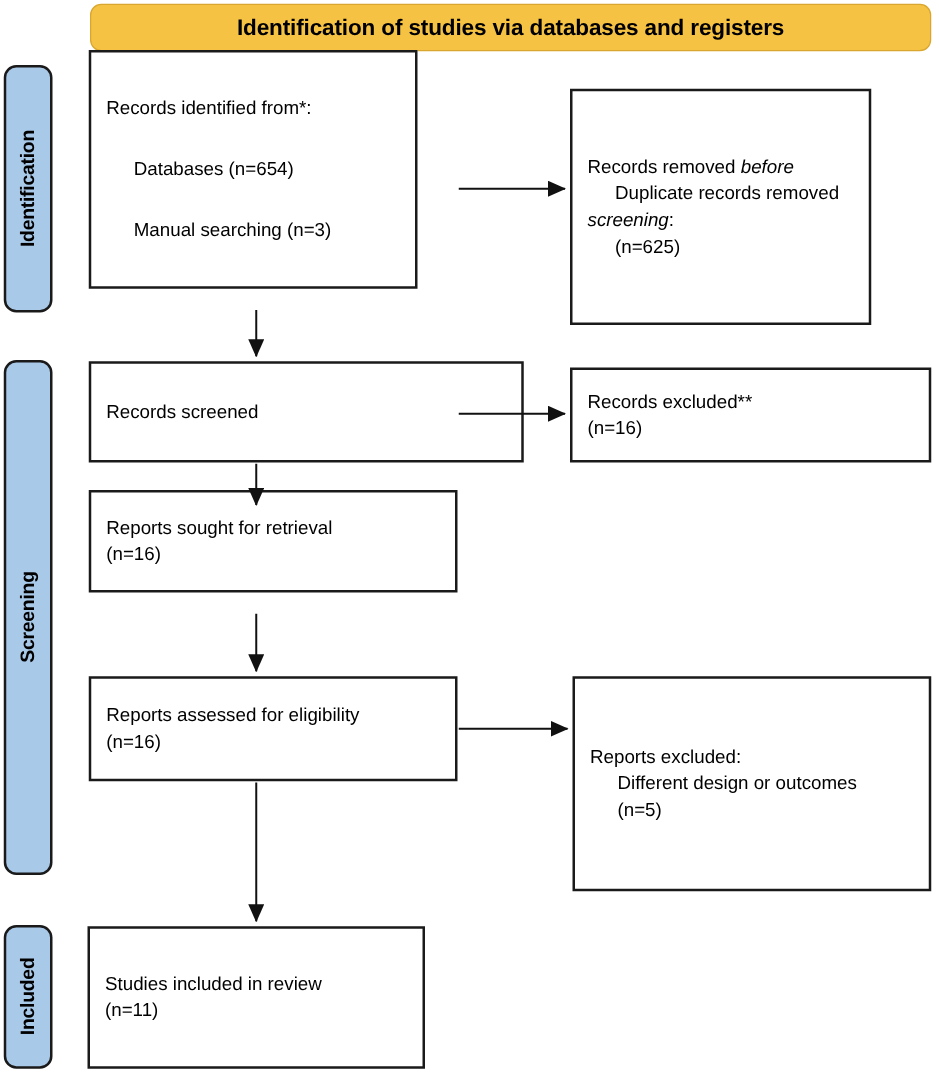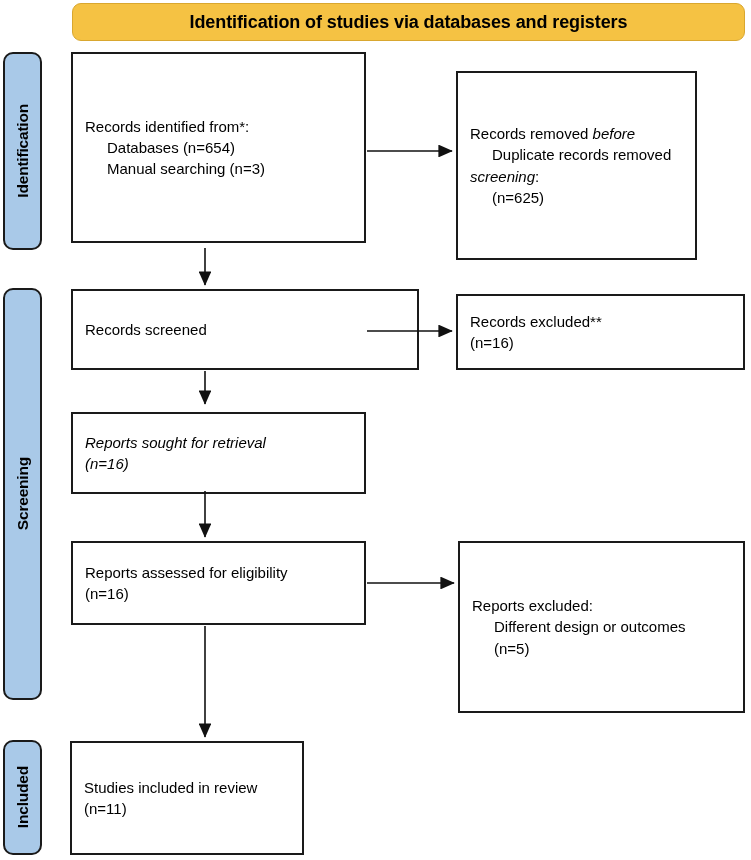--- a/index.html
+++ b/index.html
@@ -104,21 +104,21 @@
   </div>
 
   <div class="stage" style="top:288px; height:412px;">
     <span class="stage-text">Screening</span>
   </div>
 
   <div class="stage" style="top:740px; height:115px;">
     <span class="stage-text">Included</span>
   </div>
 
-  <div class="node" style="left:71px; top:52px; width:295px; height:191px;">
+  <div class="node" style="left:71px; top:40px; width:263px; height:191px;gap:28px;">
     <div class="node-line">Records identified from*:</div>
     <div class="node-line indent">Databases (n=654)</div>
     <div class="node-line indent">Manual searching (n=3)</div>
   </div>
 
   <div class="node" style="left:456px; top:71px; width:241px; height:189px;">
     <div class="node-line"><span>Records removed </span><span class="ital">before</span></div>
     <div class="node-line indent">Duplicate records removed</div>
     <div class="node-line"><span class="ital">screening</span><span>:</span></div>
     <div class="node-line indent">(n=625)</div>
@@ -126,37 +126,37 @@
 
   <div class="node" style="left:71px; top:289px; width:348px; height:81px;">
     <div class="node-line">Records screened</div>
   </div>
 
   <div class="node" style="left:456px; top:294px; width:289px; height:76px;">
     <div class="node-line">Records excluded**</div>
     <div class="node-line">(n=16)</div>
   </div>
 
-  <div class="node" style="left:71px; top:412px; width:295px; height:82px;font-style:italic;">
+  <div class="node" style="left:71px; top:392px; width:295px; height:82px;">
     <div class="node-line">Reports sought for retrieval</div>
     <div class="node-line">(n=16)</div>
   </div>
 
   <div class="node" style="left:71px; top:541px; width:295px; height:84px;">
     <div class="node-line">Reports assessed for eligibility</div>
     <div class="node-line">(n=16)</div>
   </div>
 
   <div class="node" style="left:458px; top:541px; width:287px; height:172px;">
     <div class="node-line">Reports excluded:</div>
     <div class="node-line indent">Different design or outcomes</div>
     <div class="node-line indent">(n=5)</div>
   </div>
 
-  <div class="node" style="left:70px; top:741px; width:234px; height:114px;padding-left:12px;">
+  <div class="node" style="left:70px; top:741px; width:270px; height:114px;padding-left:12px;">
     <div class="node-line">Studies included in review</div>
     <div class="node-line">(n=11)</div>
   </div>
 
   <div class="conn" style="left:0; top:0; width:751px; height:860px;">
     <svg width="751" height="860" viewBox="0 0 751 860">
       <defs>
         <marker id="arrowhead" markerWidth="9" markerHeight="8" refX="8.5" refY="4" orient="auto">
           <polygon points="0 0, 9 4, 0 8" fill="#111111"></polygon>
         </marker>

